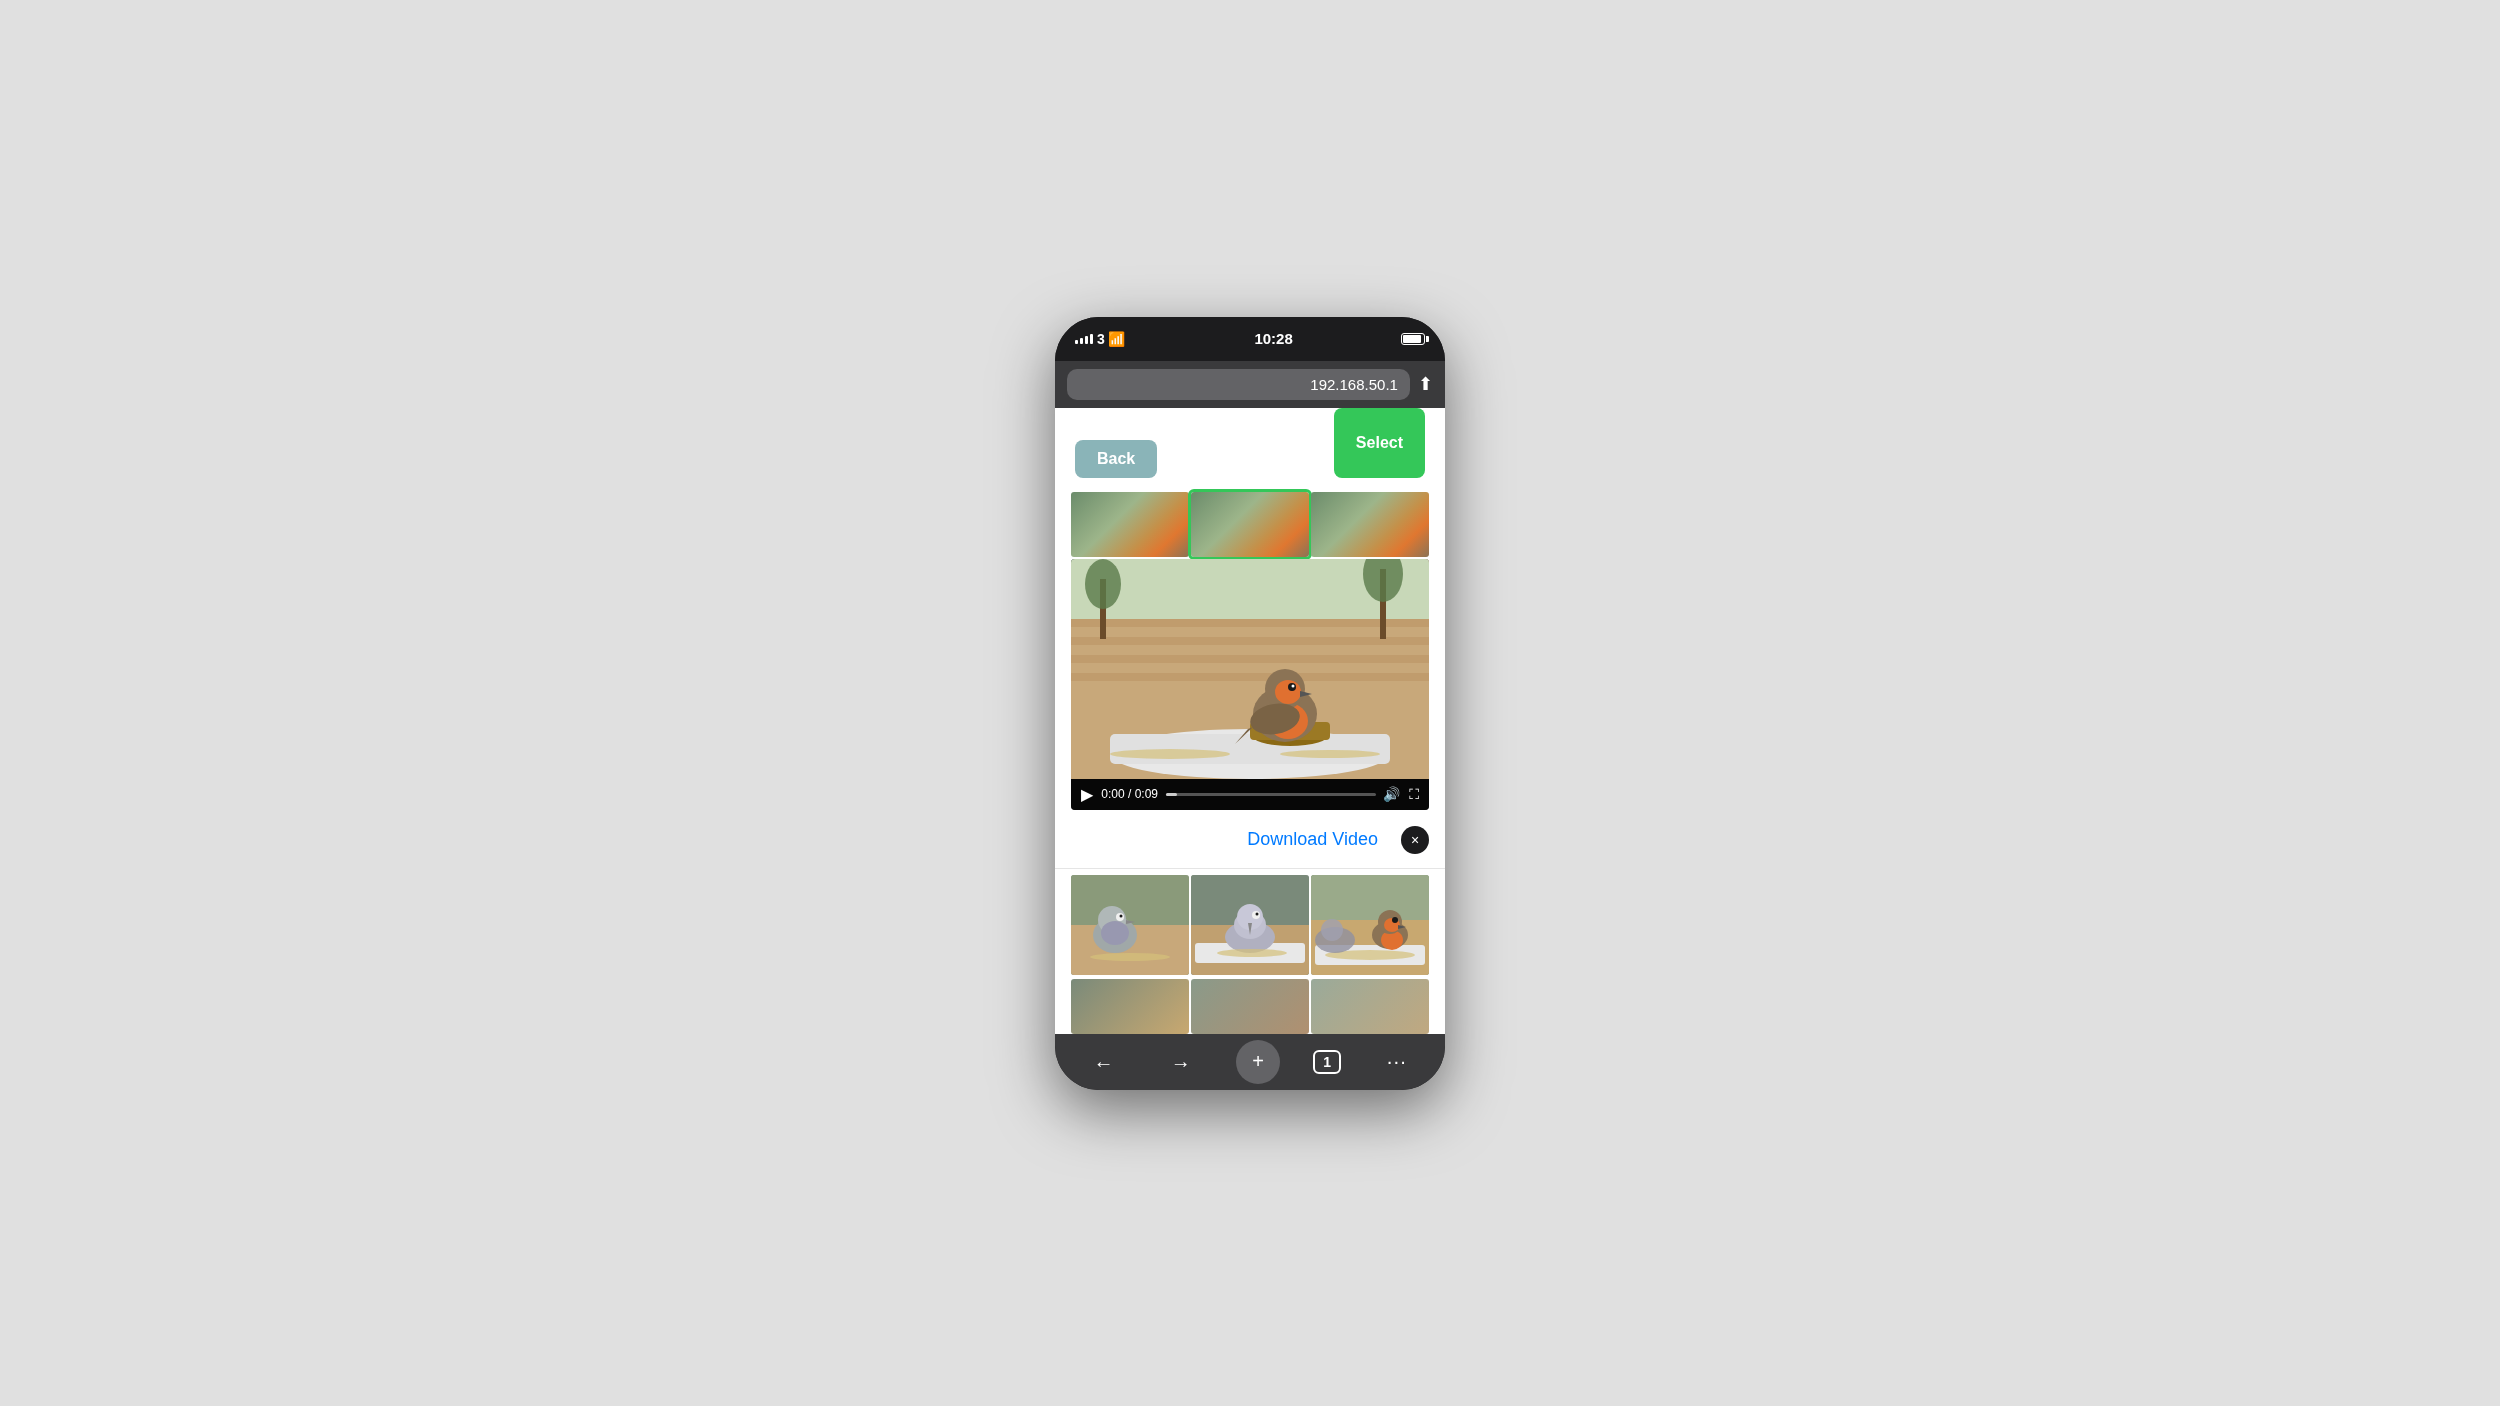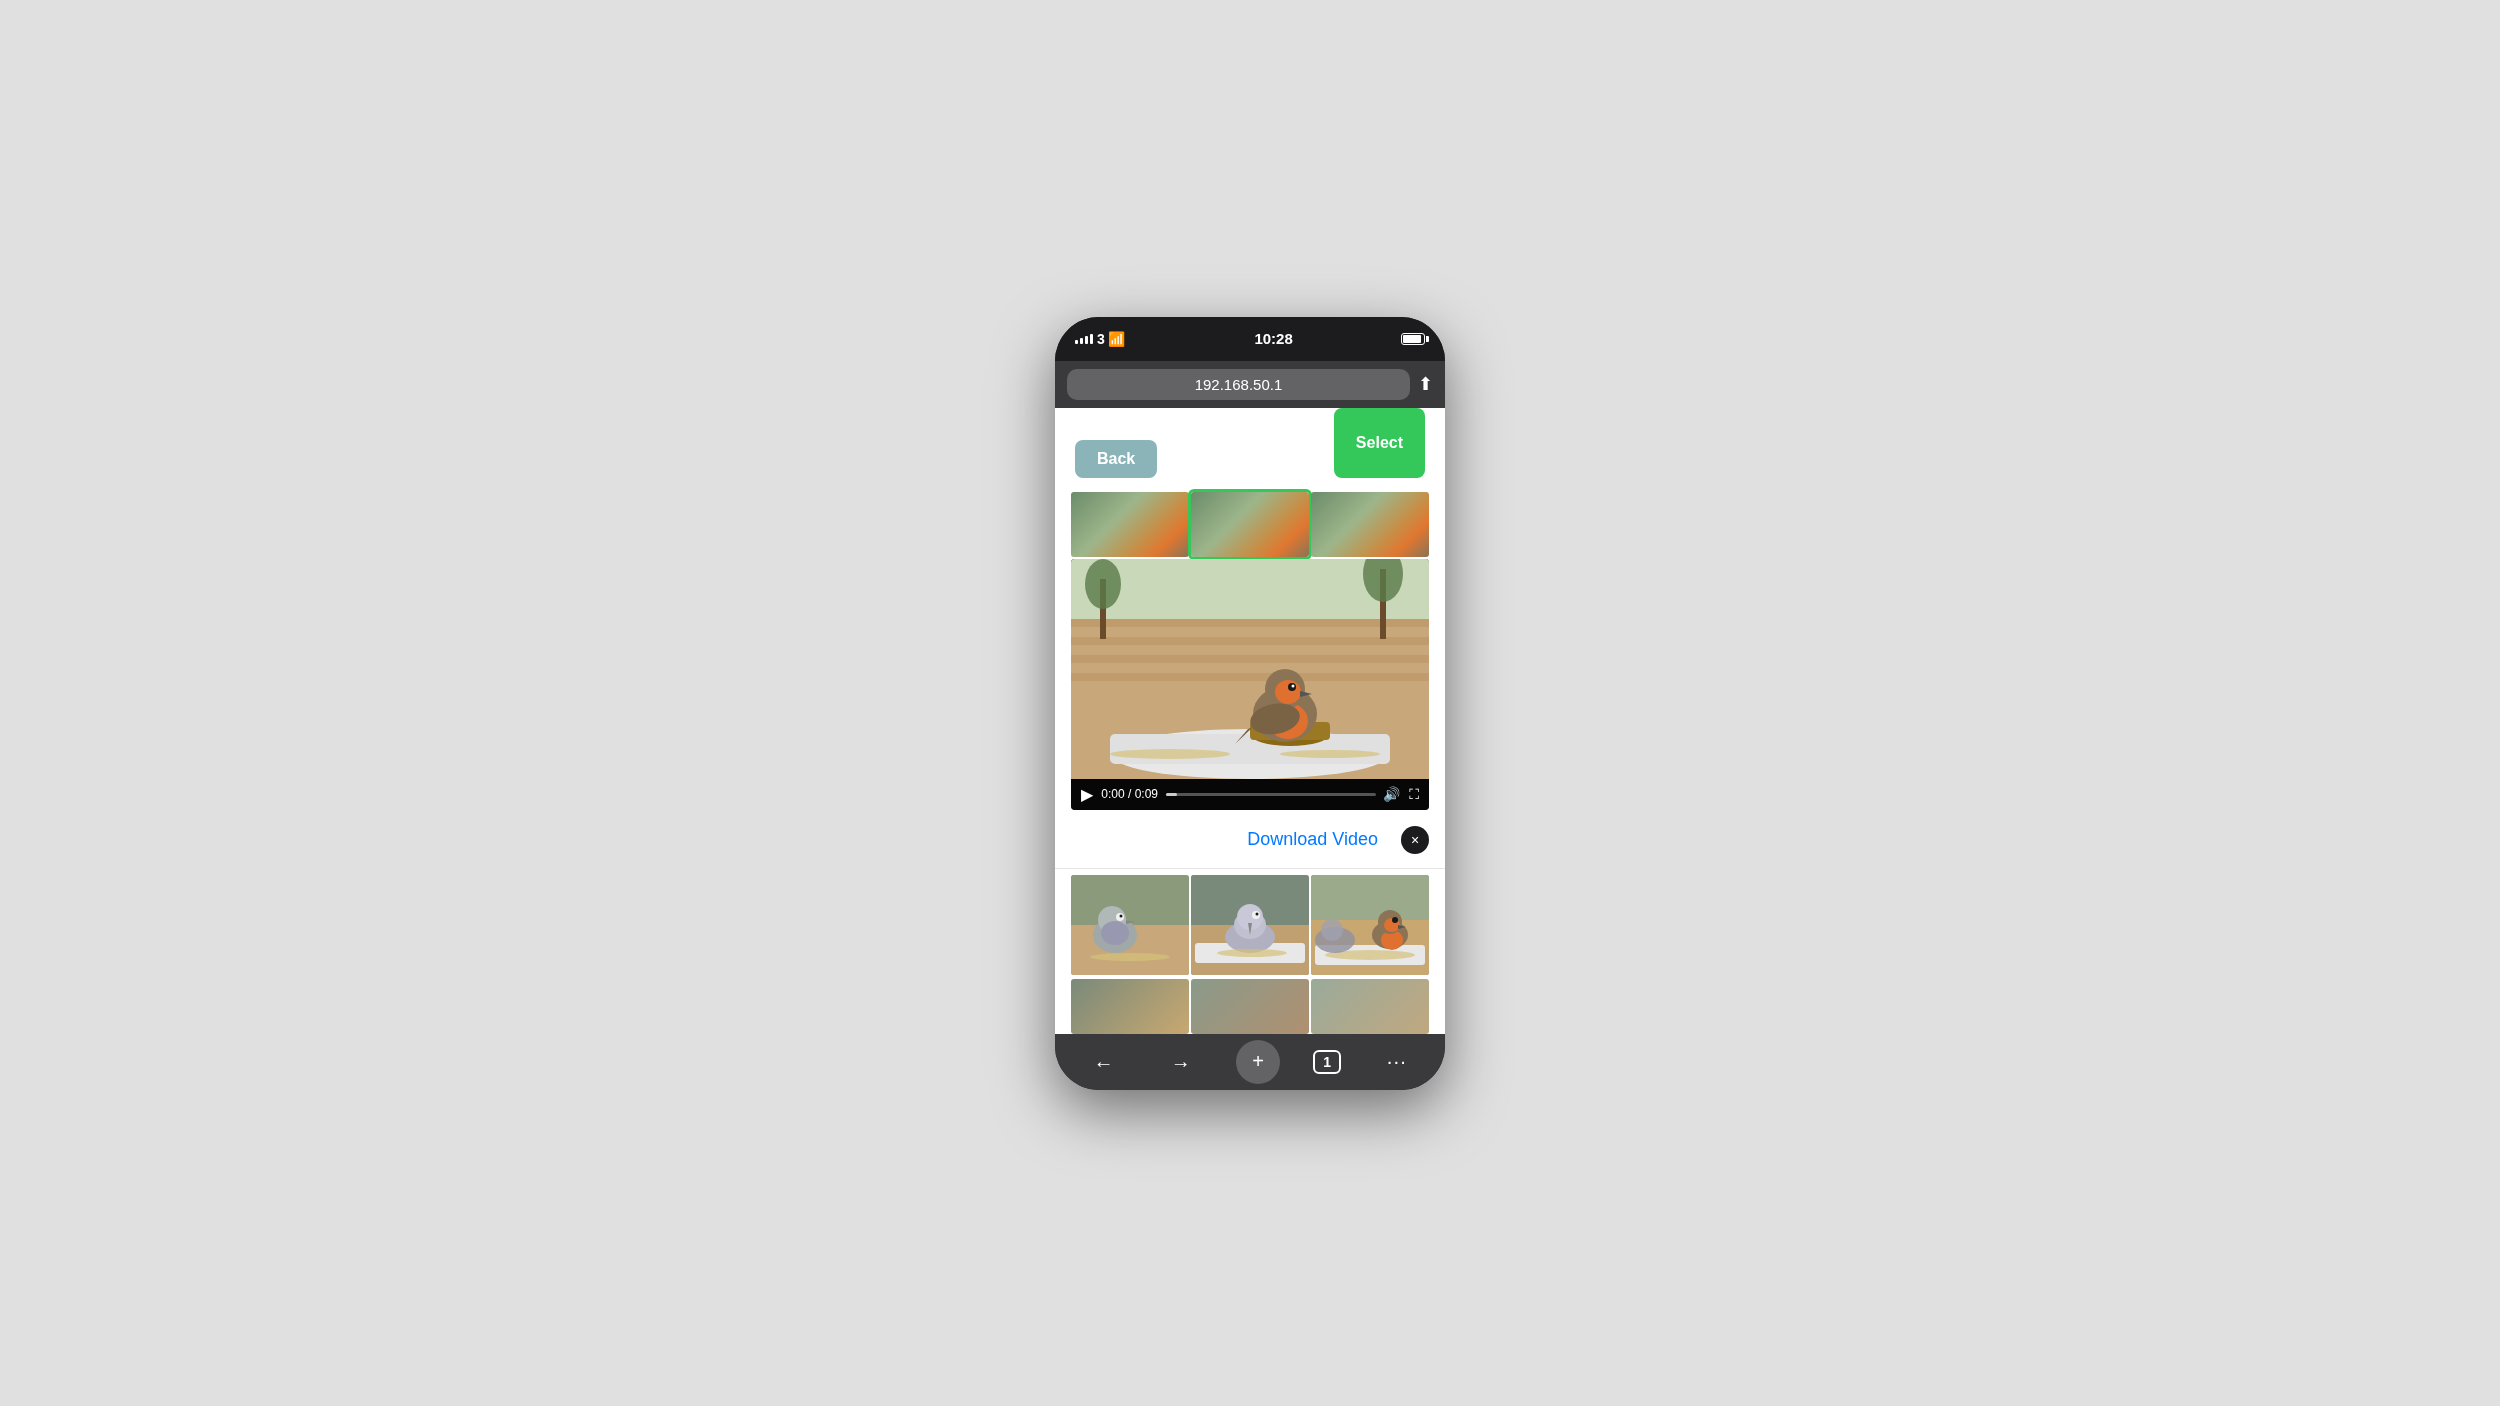--- a/index.html
+++ b/index.html
@@ -54,21 +54,21 @@
       align-items: center;
       gap: 8px;
     }
     .address-bar {
       flex: 1;
       background: #636366;
       border-radius: 10px;
       padding: 7px 12px;
       color: white;
       font-size: 15px;
-      text-align: center;
+      text-align: right;
     }
     .share-btn { color: white; font-size: 18px; cursor: pointer; }
 
     
     .web-content {
       background: white;
       min-height: 600px;
       overflow: hidden;
     }
     .app-title {

